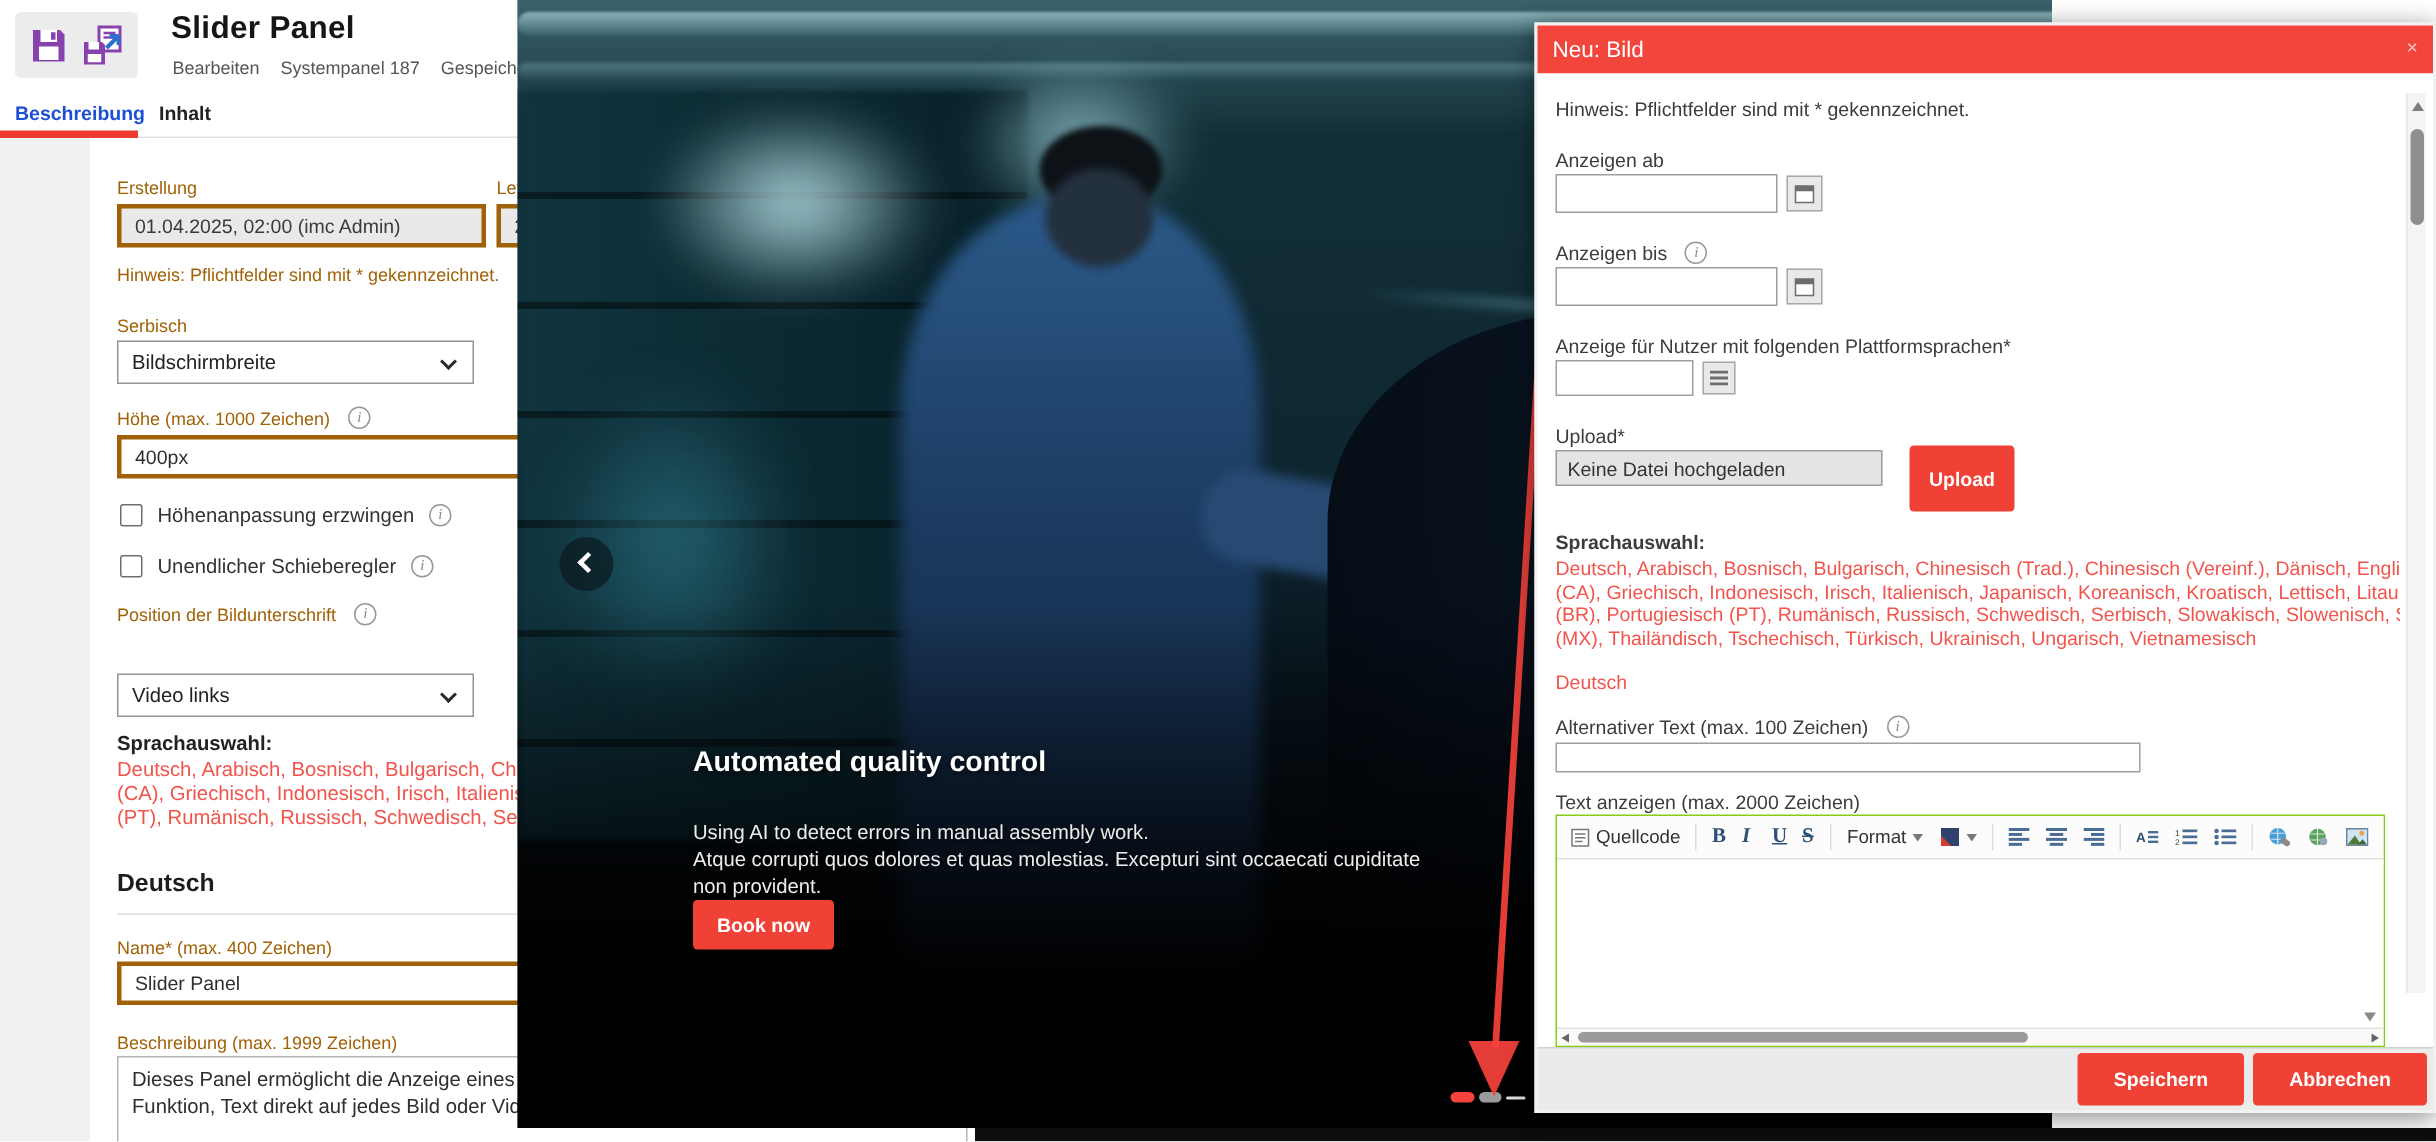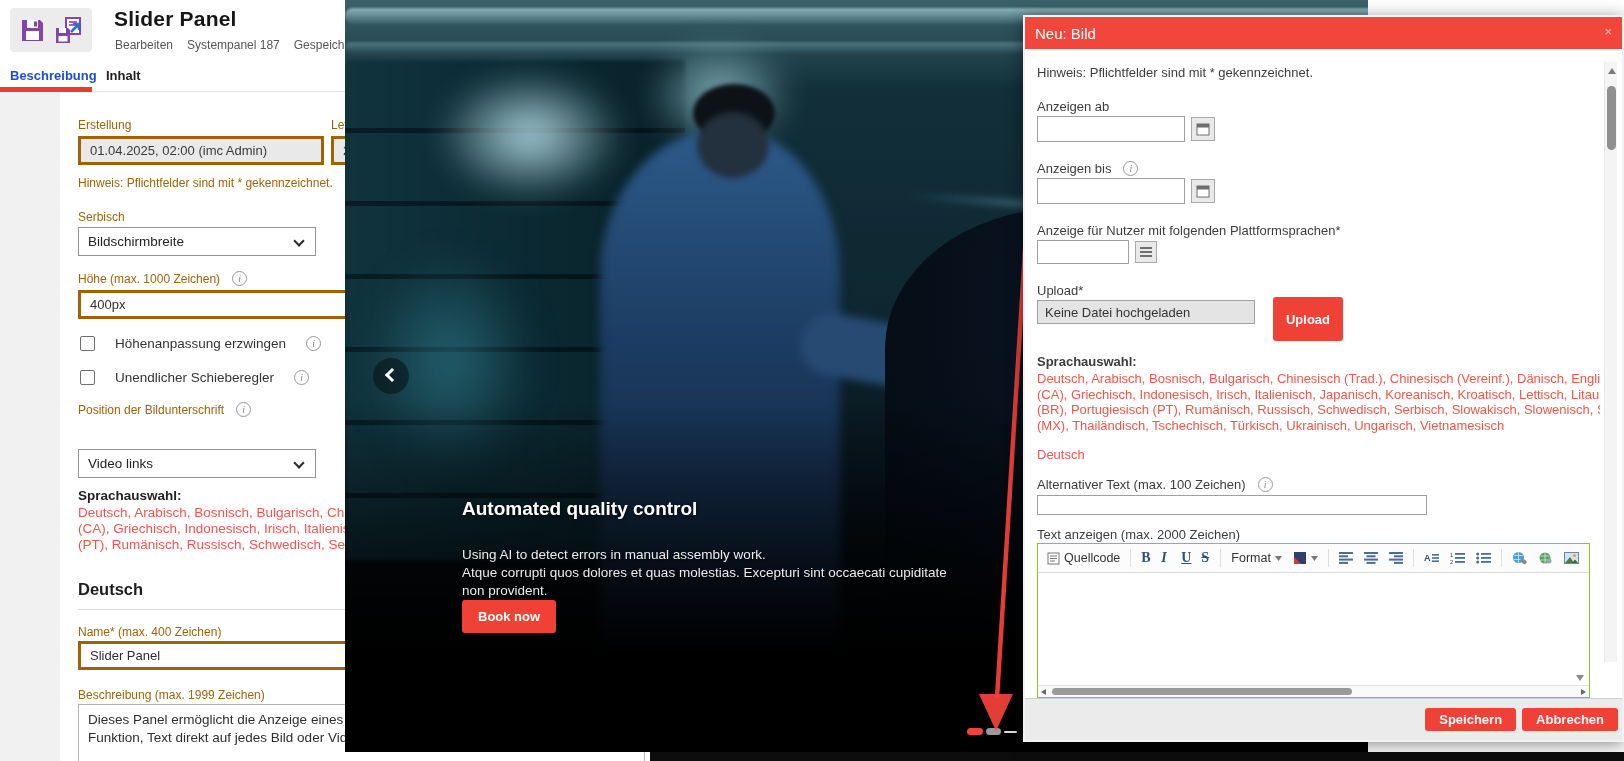--- a/index.html
+++ b/index.html
@@ -16,21 +16,21 @@
   .tab{position:absolute;top:7px;font-size:13px;font-weight:bold;cursor:pointer}
   .tab.active{color:#1d4ed8}
   .tab.idle{color:#222}
   .tabline{left:0;top:87px;width:92px;height:5px;background:#ee3a31}
   .gutter{left:0;top:92px;width:60px;height:669px;background:#f1f1f1}
   .lbl{font-size:12px;color:#a16207;white-space:nowrap}
   .inp{border:3px solid #a16207;background:#fff;font-size:13px;color:#2e2e2e;padding:0 9px;height:29px}
   .inp.dis{background:#e9e9e9;color:#3a3a3a}
   .sel{border:1px solid #949494;background:#fff;height:29px;display:flex;align-items:center;padding:0 9px;font-size:13.5px;color:#222;position:relative;cursor:pointer}
   .chev{position:absolute;right:12px;top:9px;width:8px;height:8px;border-right:2.4px solid #2a2a2a;border-bottom:2.4px solid #2a2a2a;transform:rotate(45deg)}
-  .cbrow{display:flex;align-items:center;gap:20px}
+  .cbrow{display:flex;align-items:center;gap:10px}
   .cbox{width:15px;height:15px;border:1.6px solid #6e6e6e;border-radius:2px;background:#fff;flex:0 0 auto;cursor:pointer}
   .cblbl{font-size:13.5px;color:#333;white-space:nowrap}
   .info{display:inline-block;width:15px;height:15px;border:1px solid #979797;border-radius:50%;color:#8a8a8a;font:italic 10px "Liberation Serif",serif;text-align:center;line-height:13px;flex:0 0 auto}
   .info::after{content:"i"}
   .redlink{font-size:13.5px;color:#f2544b;white-space:nowrap;cursor:pointer}
   .bold13{font-size:13.5px;font-weight:bold;color:#222}
   .h2de{font-size:16.5px;font-weight:bold;color:#1d1d1d}
   .hr{height:1px;background:#ddd}
   .tarea{border:1px solid #b5b5b5;background:#fff;padding:6px 9px;font-size:13.5px;color:#2e2e2e;line-height:18px}
   .tarea div{white-space:nowrap;overflow:hidden}
@@ -53,21 +53,21 @@
   .mbody{position:absolute;left:0;top:32px;right:0;bottom:42px;background:#fff;overflow:hidden}
   .mlbl{font-size:13px;color:#3c3c3c;white-space:nowrap}
   .minp{border:1px solid #9f9f9f;background:#fff;height:26px;font-size:13px;color:#333;padding:0 7px}
   .sqbtn{width:24px;height:24px;border:1px solid #a8a8a8;background:#e9e9e9;display:flex;align-items:center;justify-content:center;cursor:pointer}
   .upbtn,.fbtn{background:#f04136;color:#fff;font-weight:bold;font-size:13px;border:none;border-radius:3px;cursor:pointer}
   .mline{font-size:13px;color:#f2544b;white-space:nowrap;overflow:hidden;cursor:pointer}
   .vsb{position:absolute;right:5px;top:13px;width:13px;height:600px;background:#f4f4f4;border-left:1px solid #e6e6e6}
   .vsb .up{position:absolute;left:3px;top:6px;width:0;height:0;border-left:4px solid transparent;border-right:4px solid transparent;border-bottom:6px solid #7c7c7c}
   .vsb .thumb{position:absolute;left:2px;top:24px;width:9px;height:64px;background:#8f8f8f;border-radius:5px;cursor:pointer}
   .mfoot{position:absolute;left:0;bottom:0;right:0;height:42px;background:#ebebeb;border-top:1px solid #cfcfcf;display:flex;align-items:center;justify-content:flex-end;gap:6px;padding-right:4px}
-  .fbtn{height:23px;padding:0 14px}
+  .fbtn{height:35px;padding:0 24px}
 
   
   .editor{position:absolute;left:12px;top:494px;width:553px;height:155px;border:1px solid #84cc16;background:#fff}
   .tb{position:absolute;left:0;top:0;right:0;height:29px;border-bottom:1px solid #d9d9d9;background:#fcfcfc;display:flex;align-items:center;padding:0 5px;gap:3px}
   .tbtn{display:flex;align-items:center;gap:4px;padding:2px 4px;border-radius:2px;cursor:pointer;font-size:12.5px;color:#333}
   .sep{width:1px;height:18px;background:#ddd;margin:0 3px}
   .biu{font-family:"Liberation Serif",serif;font-weight:bold;color:#2f4f74;font-size:14px;width:17px;text-align:center}
   .ecnt{position:absolute;left:0;top:29px;right:0;bottom:12px;background:#fff}
   .edown{position:absolute;right:5px;bottom:16px;width:0;height:0;border-left:4px solid transparent;border-right:4px solid transparent;border-top:6px solid #8a8a8a}
   .hsb{position:absolute;left:0;bottom:0;right:0;height:12px;background:#fafafa;border-top:1px solid #e2e2e2}

